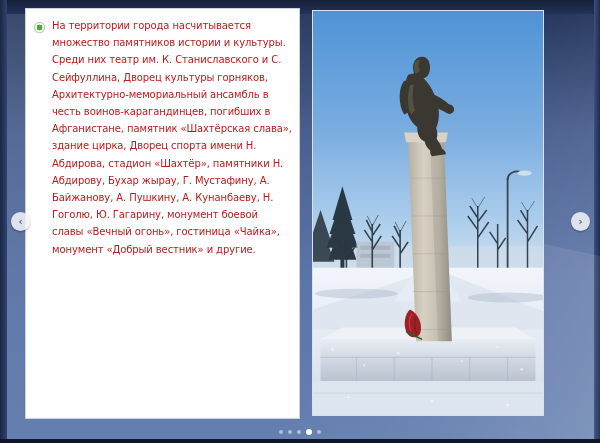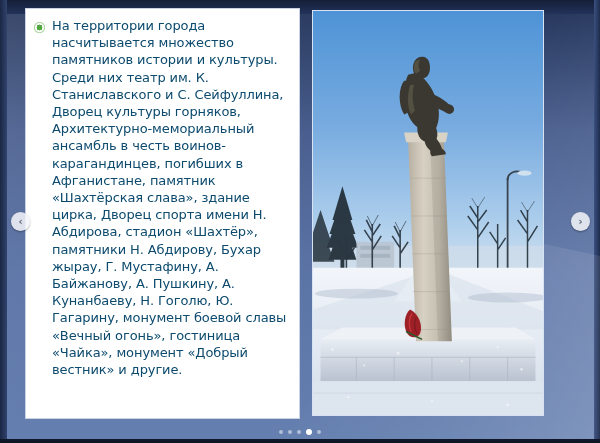--- a/index.html
+++ b/index.html
@@ -75,23 +75,23 @@
     height: 11px;
     margin-top: 5px;
     margin-right: 7px;
     border-radius: 50%;
     background: radial-gradient(circle at 50% 50%, #4fa83d 0%, #4fa83d 36%, #ffffff 40%, #ffffff 58%, #8cc97d 62%, #cfe6c7 100%);
     box-shadow: 0 0 0 1px #b9d9ae inset;
   }
   .body-text {
     flex: 1 1 auto;
     font-family: "DejaVu Sans", sans-serif;
-    font-size: 13px;
+    font-size: 10px;
     line-height: 17.2px;
-    color: #0c4a6e;
+    color: #b91c1c;
     letter-spacing: -0.1px;
     white-space: pre-wrap;
     word-break: normal;
   }
 
   
   .photo {
     position: absolute;
     left: 312px;
     top: 10px;

